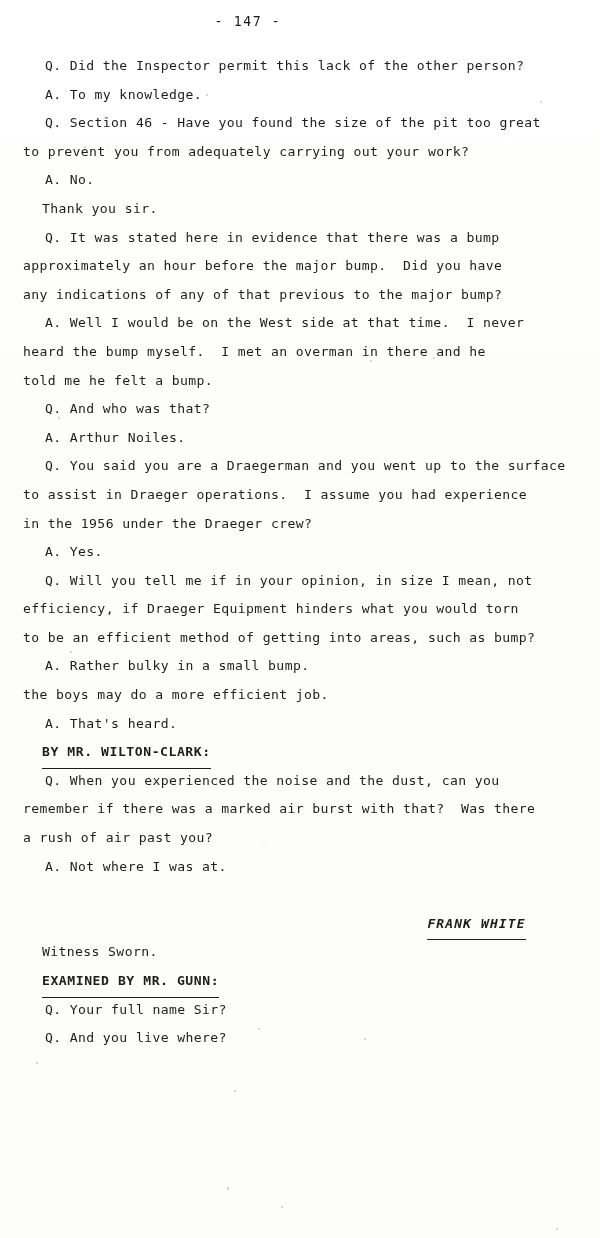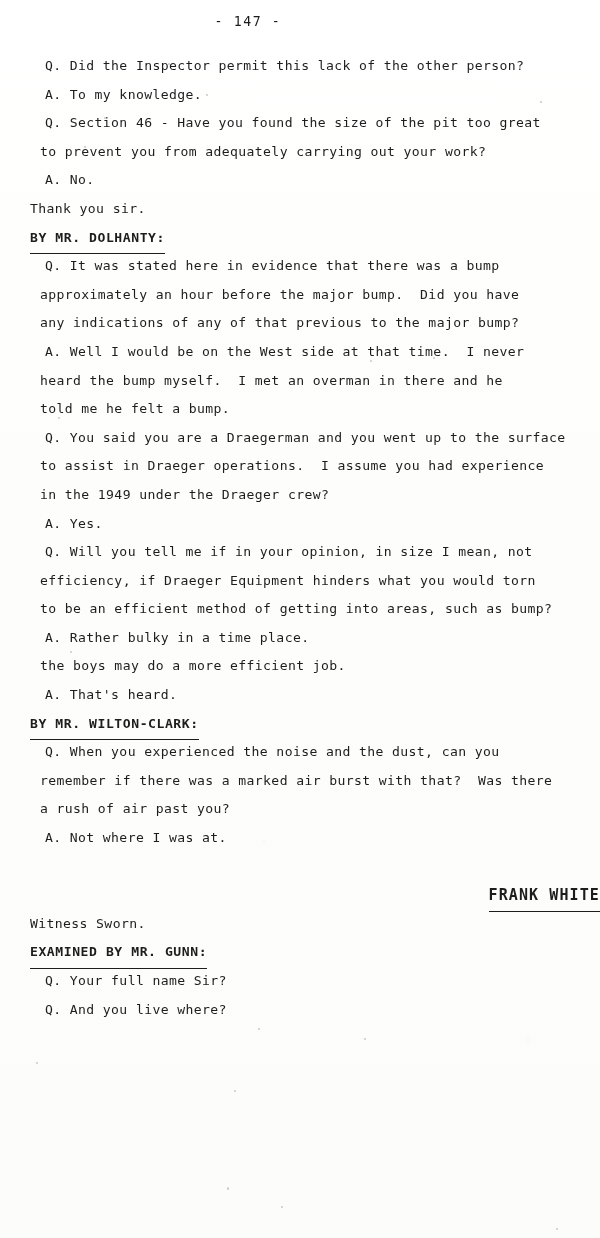--- a/index.html
+++ b/index.html
@@ -53,41 +53,42 @@
     position: relative;
     height: 28.6px;
     line-height: 28.6px;
     font-size: 13.1px;
     letter-spacing: 0.38px;
     color: #1d1d1d;
     white-space: pre;
   }
   
   .line.qa      { padding-left: 45px; }
-  .line.cont    { padding-left: 23px; margin-left: 17px; }
-  .line.flush   { padding-left: 30px; }
+  .line.cont    { padding-left: 23px; }
+  .line.flush   { padding-left: 42px; }
   .line.blank   { }
 
   .heading {
     display: inline-block;
     border-bottom: 1.6px solid #1d1d1d;
     padding-bottom: 1px;
     font-weight: bold;
     letter-spacing: 0.55px;
   }
 
   .signature-line {
     position: relative;
     height: 28.6px;
     line-height: 28.6px;
-    font-size: 15px;
+    font-size: 13px;
     color: #1d1d1d;
     white-space: pre;
-    text-align: right;
+    text-align: center;
     padding-left: 353px;
+    font-style: italic;
   }
   .signature {
     display: inline-block;
     border-bottom: 1.6px solid #1d1d1d;
     padding-bottom: 1px;
     font-weight: bold;
     letter-spacing: 1.1px;
   }
 
   
@@ -107,35 +108,36 @@
 
   <div class="page-number">- 147 -</div>
 
   <div id="body-text">
       <div class="line qa">Q. Did the Inspector permit this lack of the other person?</div>
       <div class="line qa">A. To my knowledge.</div>
       <div class="line qa">Q. Section 46 - Have you found the size of the pit too great</div>
       <div class="line cont">to prevent you from adequately carrying out your work?</div>
       <div class="line qa">A. No.</div>
       <div class="line flush">Thank you sir.</div>
-      <div class="line flush"><span class="heading">BY MR. DOLHANTY:</span></div>
       <div class="line qa">Q. It was stated here in evidence that there was a bump</div>
       <div class="line cont">approximately an hour before the major bump.  Did you have</div>
       <div class="line cont">any indications of any of that previous to the major bump?</div>
       <div class="line qa">A. Well I would be on the West side at that time.  I never</div>
       <div class="line cont">heard the bump myself.  I met an overman in there and he</div>
       <div class="line cont">told me he felt a bump.</div>
+      <div class="line qa">Q. And who was that?</div>
+      <div class="line qa">A. Arthur Noiles.</div>
       <div class="line qa">Q. You said you are a Draegerman and you went up to the surface</div>
       <div class="line cont">to assist in Draeger operations.  I assume you had experience</div>
-      <div class="line cont">in the 1949 under the Draeger crew?</div>
+      <div class="line cont">in the 1956 under the Draeger crew?</div>
       <div class="line qa">A. Yes.</div>
       <div class="line qa">Q. Will you tell me if in your opinion, in size I mean, not</div>
       <div class="line cont">efficiency, if Draeger Equipment hinders what you would torn</div>
       <div class="line cont">to be an efficient method of getting into areas, such as bump?</div>
-      <div class="line qa">A. Rather bulky in a time place.</div>
+      <div class="line qa">A. Rather bulky in a small bump.</div>
       <div class="line cont">the boys may do a more efficient job.</div>
       <div class="line qa">A. That's heard.</div>
       <div class="line flush"><span class="heading">BY MR. WILTON-CLARK:</span></div>
       <div class="line qa">Q. When you experienced the noise and the dust, can you</div>
       <div class="line cont">remember if there was a marked air burst with that?  Was there</div>
       <div class="line cont">a rush of air past you?</div>
       <div class="line qa">A. Not where I was at.</div>
       <div class="line blank"></div>
       <div class="signature-line"><span class="signature">FRANK WHITE</span></div>
       <div class="line flush">Witness Sworn.</div>

